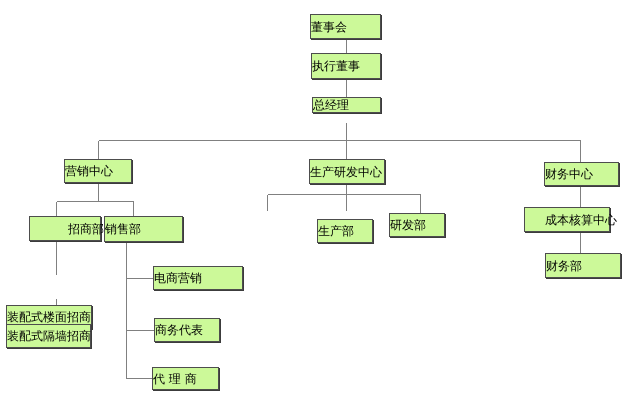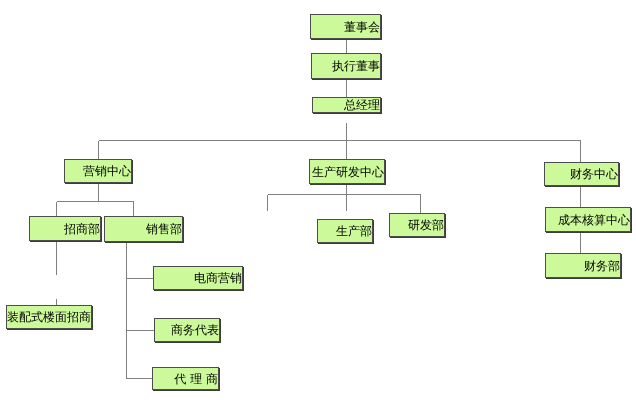--- a/index.html
+++ b/index.html
@@ -17,40 +17,40 @@
     width: 636px; height: 420px;
   }
   .node {
     position: absolute;
     box-sizing: border-box;
     background: #ccf999;
     border: 1px solid #4d4d4d;
     box-shadow: 1px 1px 0 #3c3c3c;
     display: flex;
     align-items: center;
-    justify-content: flex-end;
+    justify-content: flex-start;
     font-size: 12px;
     line-height: 1;
     color: #000000;
     white-space: nowrap;
     z-index: 2;
   }
   
   .n-board  { left:310px; top:14px;  width:71px; height:25px; }
   .n-exec   { left:311px; top:53px;  width:70px; height:26px; }
   .n-gm     { left:312px; top:97px;  width:69px; height:16px; }
-  .n-mkt    { left:64px;  top:159px; width:68px; height:24px;padding-left:27px; }
+  .n-mkt    { left:64px;  top:159px; width:68px; height:24px; }
   .n-prd    { left:309px; top:159px; width:76px; height:25px; }
   .n-fin    { left:544px; top:162px; width:75px; height:24px; }
   .n-inv    { left:29px;  top:216px; width:72px; height:25px;padding-left:38px; }
   .n-sales  { left:104px; top:216px; width:79px; height:26px; }
   .n-eng    { left:240px; top:211px; width:56px; height:24px; }
   .n-prod   { left:317px; top:219px; width:56px; height:24px; }
   .n-rd     { left:389px; top:213px; width:56px; height:24px; }
-  .n-cost   { left:545px; top:207px; width:86px; height:25px; }
+  .n-cost   { left:524px; top:207px; width:86px; height:25px;padding-left:20px; }
   .n-findep { left:545px; top:253px; width:76px; height:25px; }
   .n-floor  { left:6px;   top:275px; width:86px; height:24px;margin-top:30px; }
   .n-wall   { left:6px;   top:324px; width:85px; height:24px; }
   .n-ecom   { left:153px; top:266px; width:90px; height:24px; }
   .n-biz    { left:154px; top:318px; width:66px; height:24px; }
   .n-agent  { left:152px; top:367px; width:67px; height:23px; }
 </style>
 </head>
 <body>
 
@@ -122,20 +122,23 @@
     </div>
   <div class="node n-cost">
       <span>成本核算中心</span>
     </div>
   <div class="node n-findep">
       <span>财务部</span>
     </div>
   <div class="node n-floor">
       <span>装配式楼面招商</span>
     </div>
+  <div class="node n-wall">
+      <span>装配式隔墙招商</span>
+    </div>
   <div class="node n-ecom">
       <span>电商营销</span>
     </div>
   <div class="node n-biz">
       <span>商务代表</span>
     </div>
   <div class="node n-agent">
       <span>代 理 商</span>
     </div>
 

